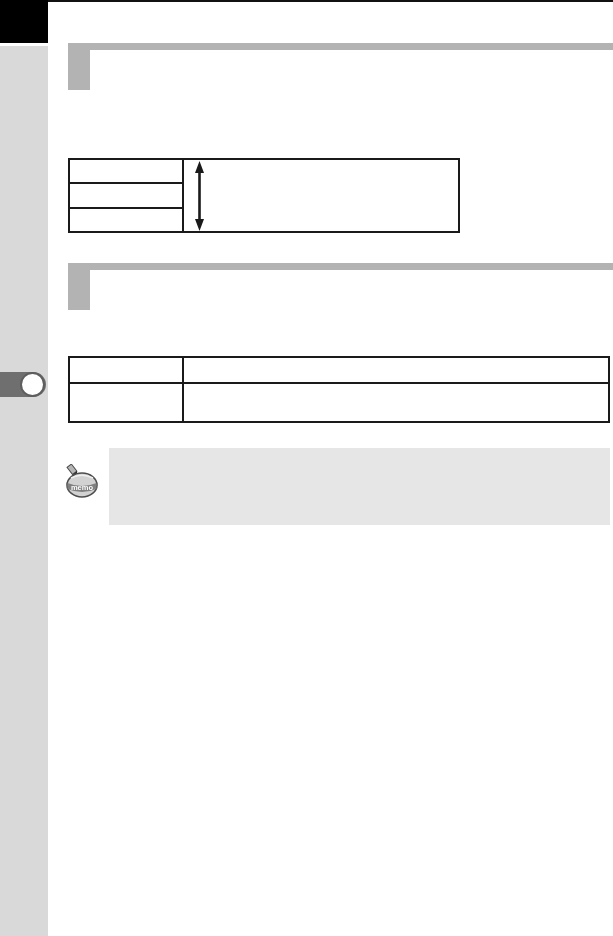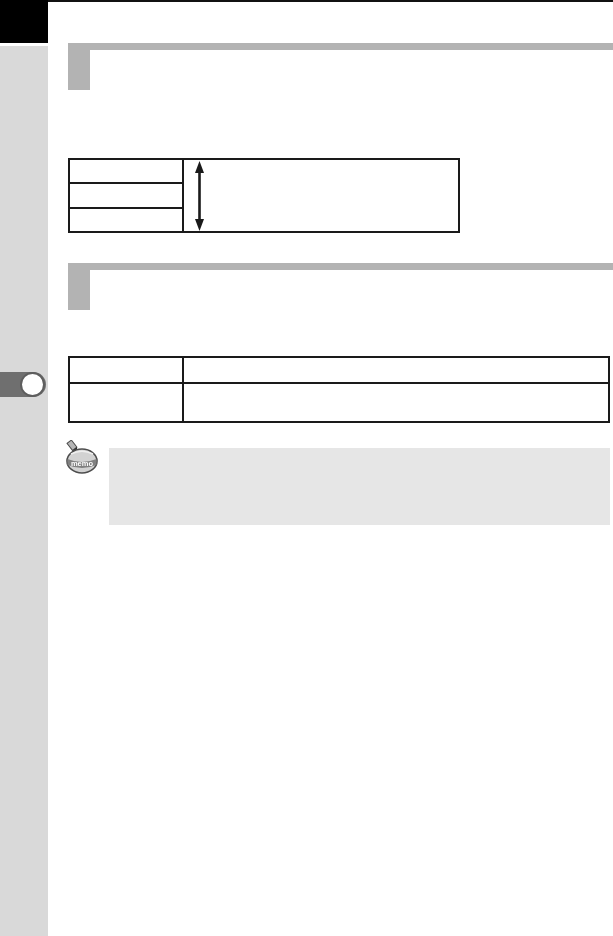--- a/index.html
+++ b/index.html
@@ -51,21 +51,21 @@
   #arrow-wrap { position: absolute; left: 8px; top: 1px; }
 
   #table2 { left: 68px; top: 356px; width: 542px; height: 67px; flex-direction: column; }
   #table2 .t2-row { display: flex; }
   #table2 .t2-row.r1 { height: 24px; border-bottom: 2px solid #1a1a1a; }
   #table2 .t2-row.r2 { flex: 1; }
   #table2 .t2-label { width: 112px; border-right: 2px solid #1a1a1a; }
   #table2 .t2-value { flex: 1; }
 
   
-  #memo-icon { left: 62px; top: 440px; }
+  #memo-icon { left: 62px; top: 464px; }
   #memo-box { left: 109px; top: 448px; width: 501px; height: 77px; background: #e6e6e6; }
 </style>
 </head>
 <body>
 
 <div>
 
   <div id="top-rule" class="abs"></div>
 
   <div id="chapter-tab" class="abs"></div>

